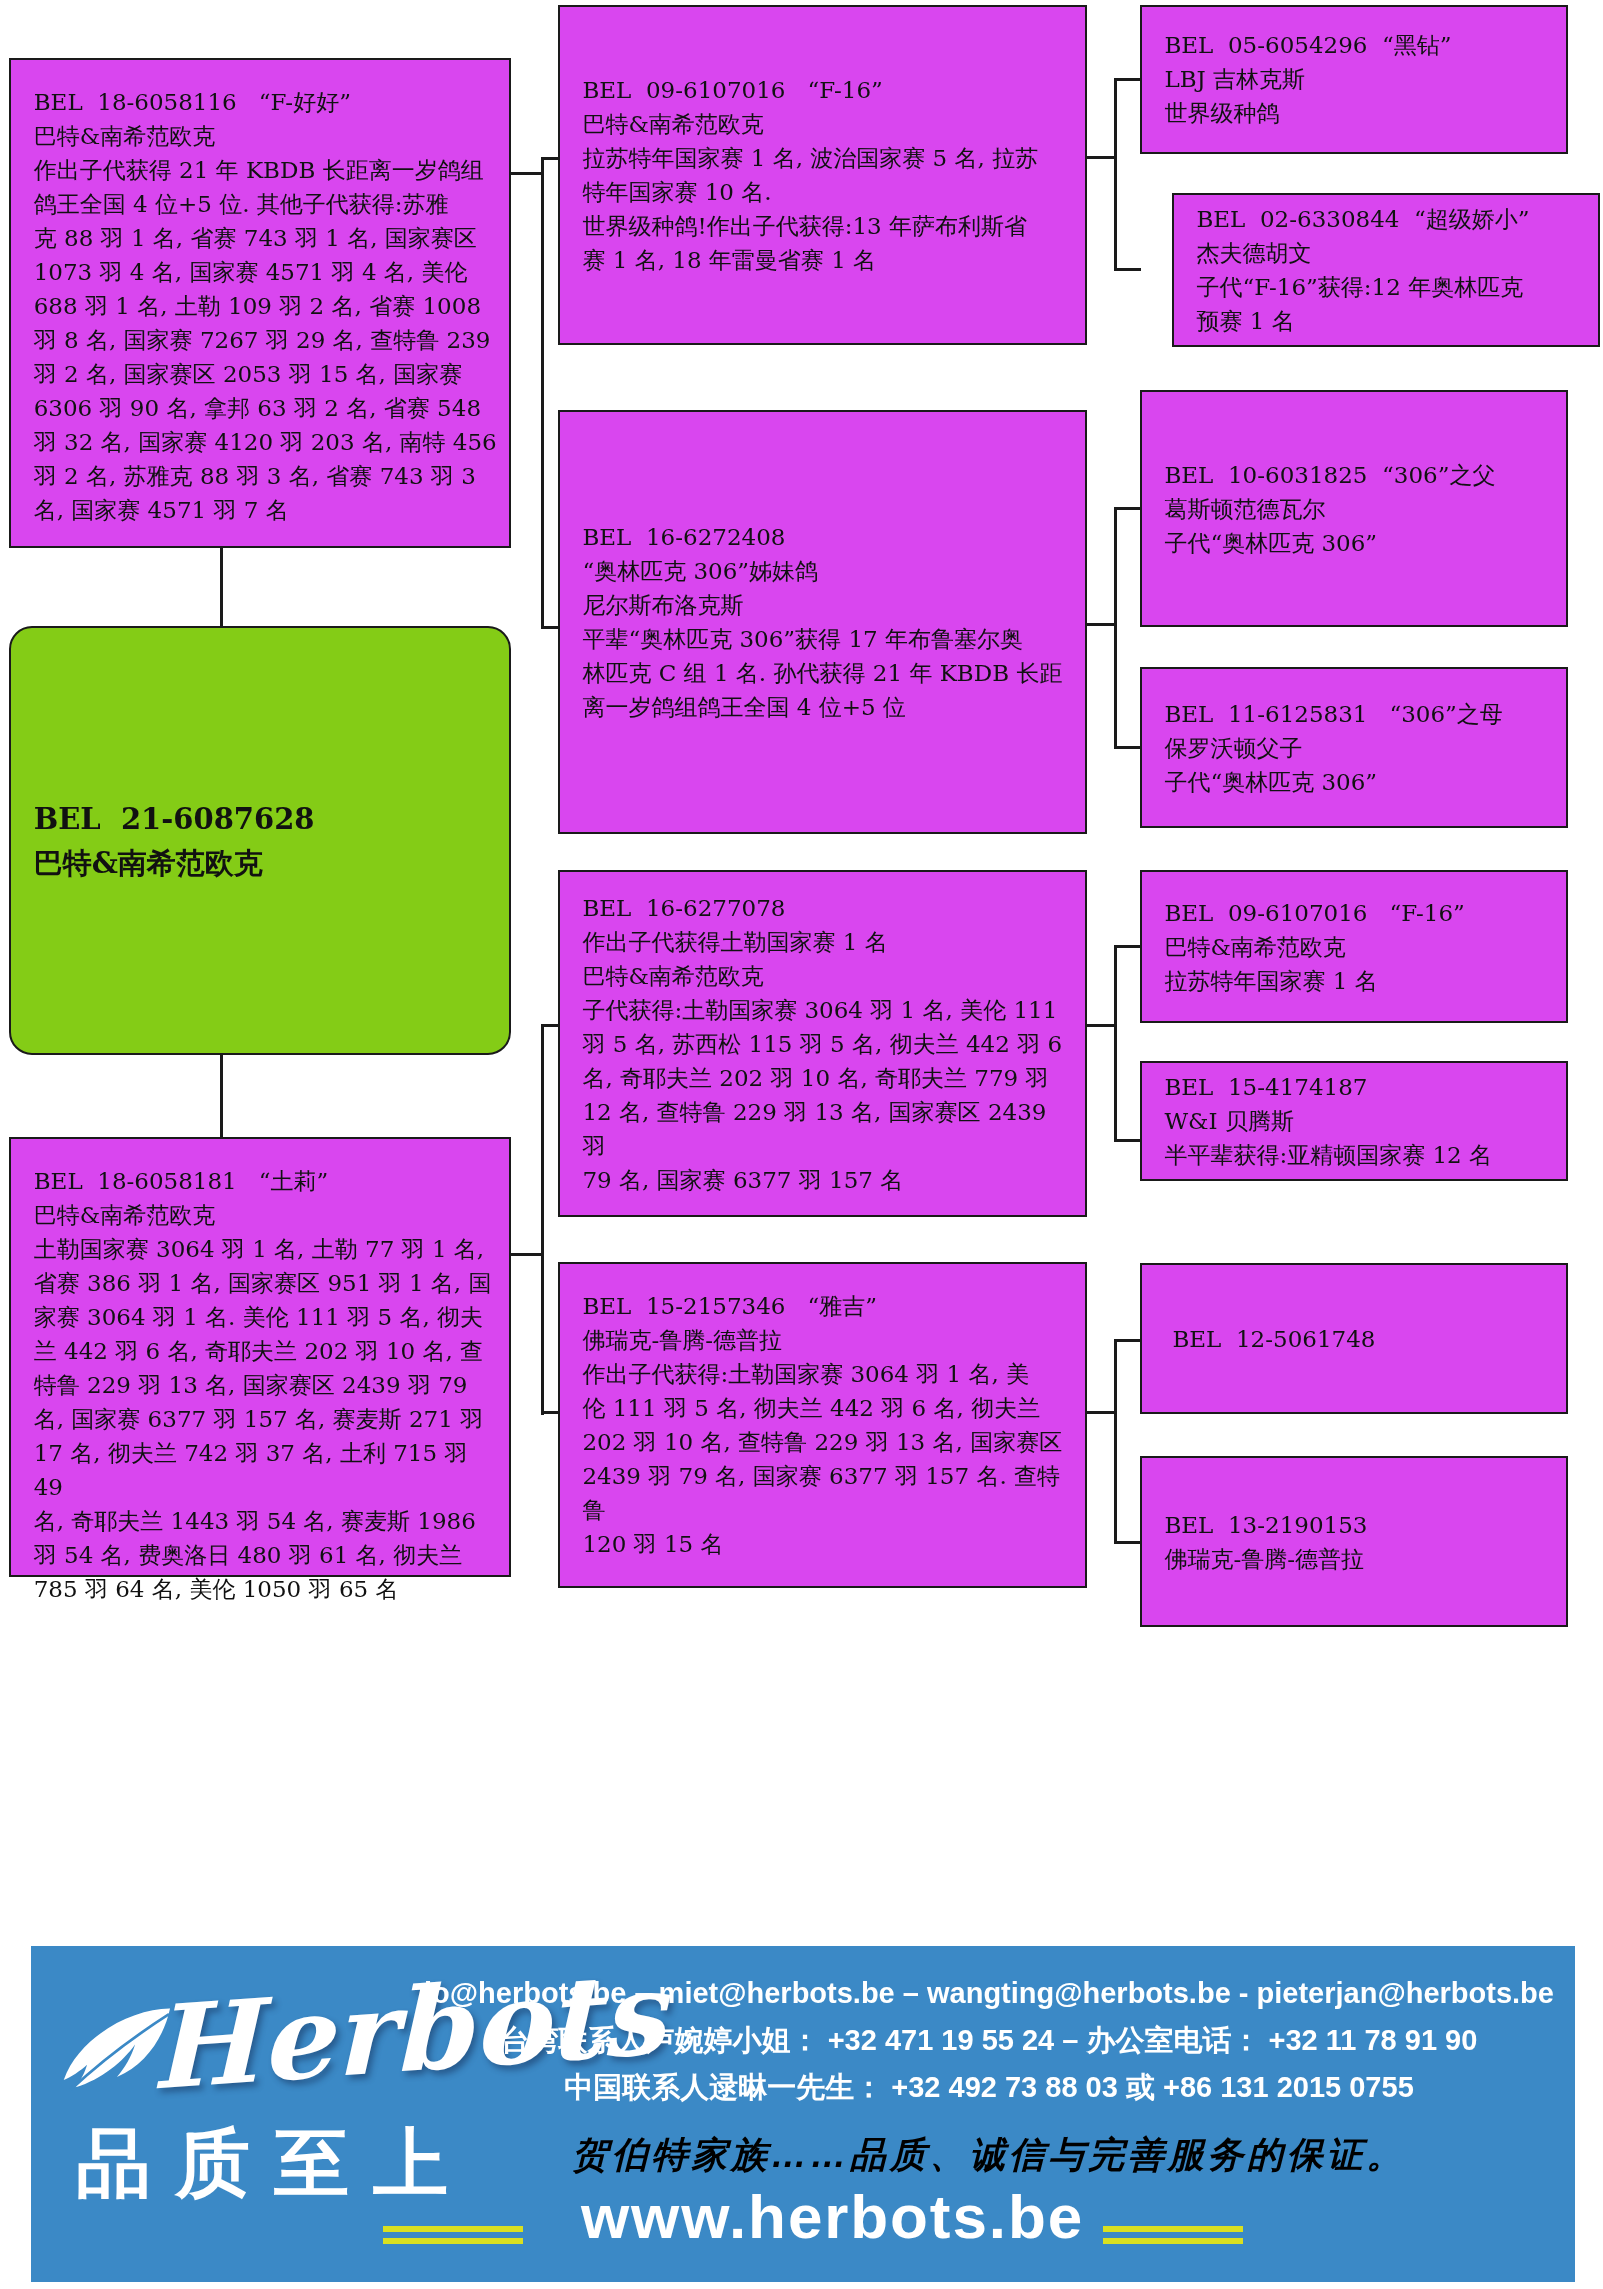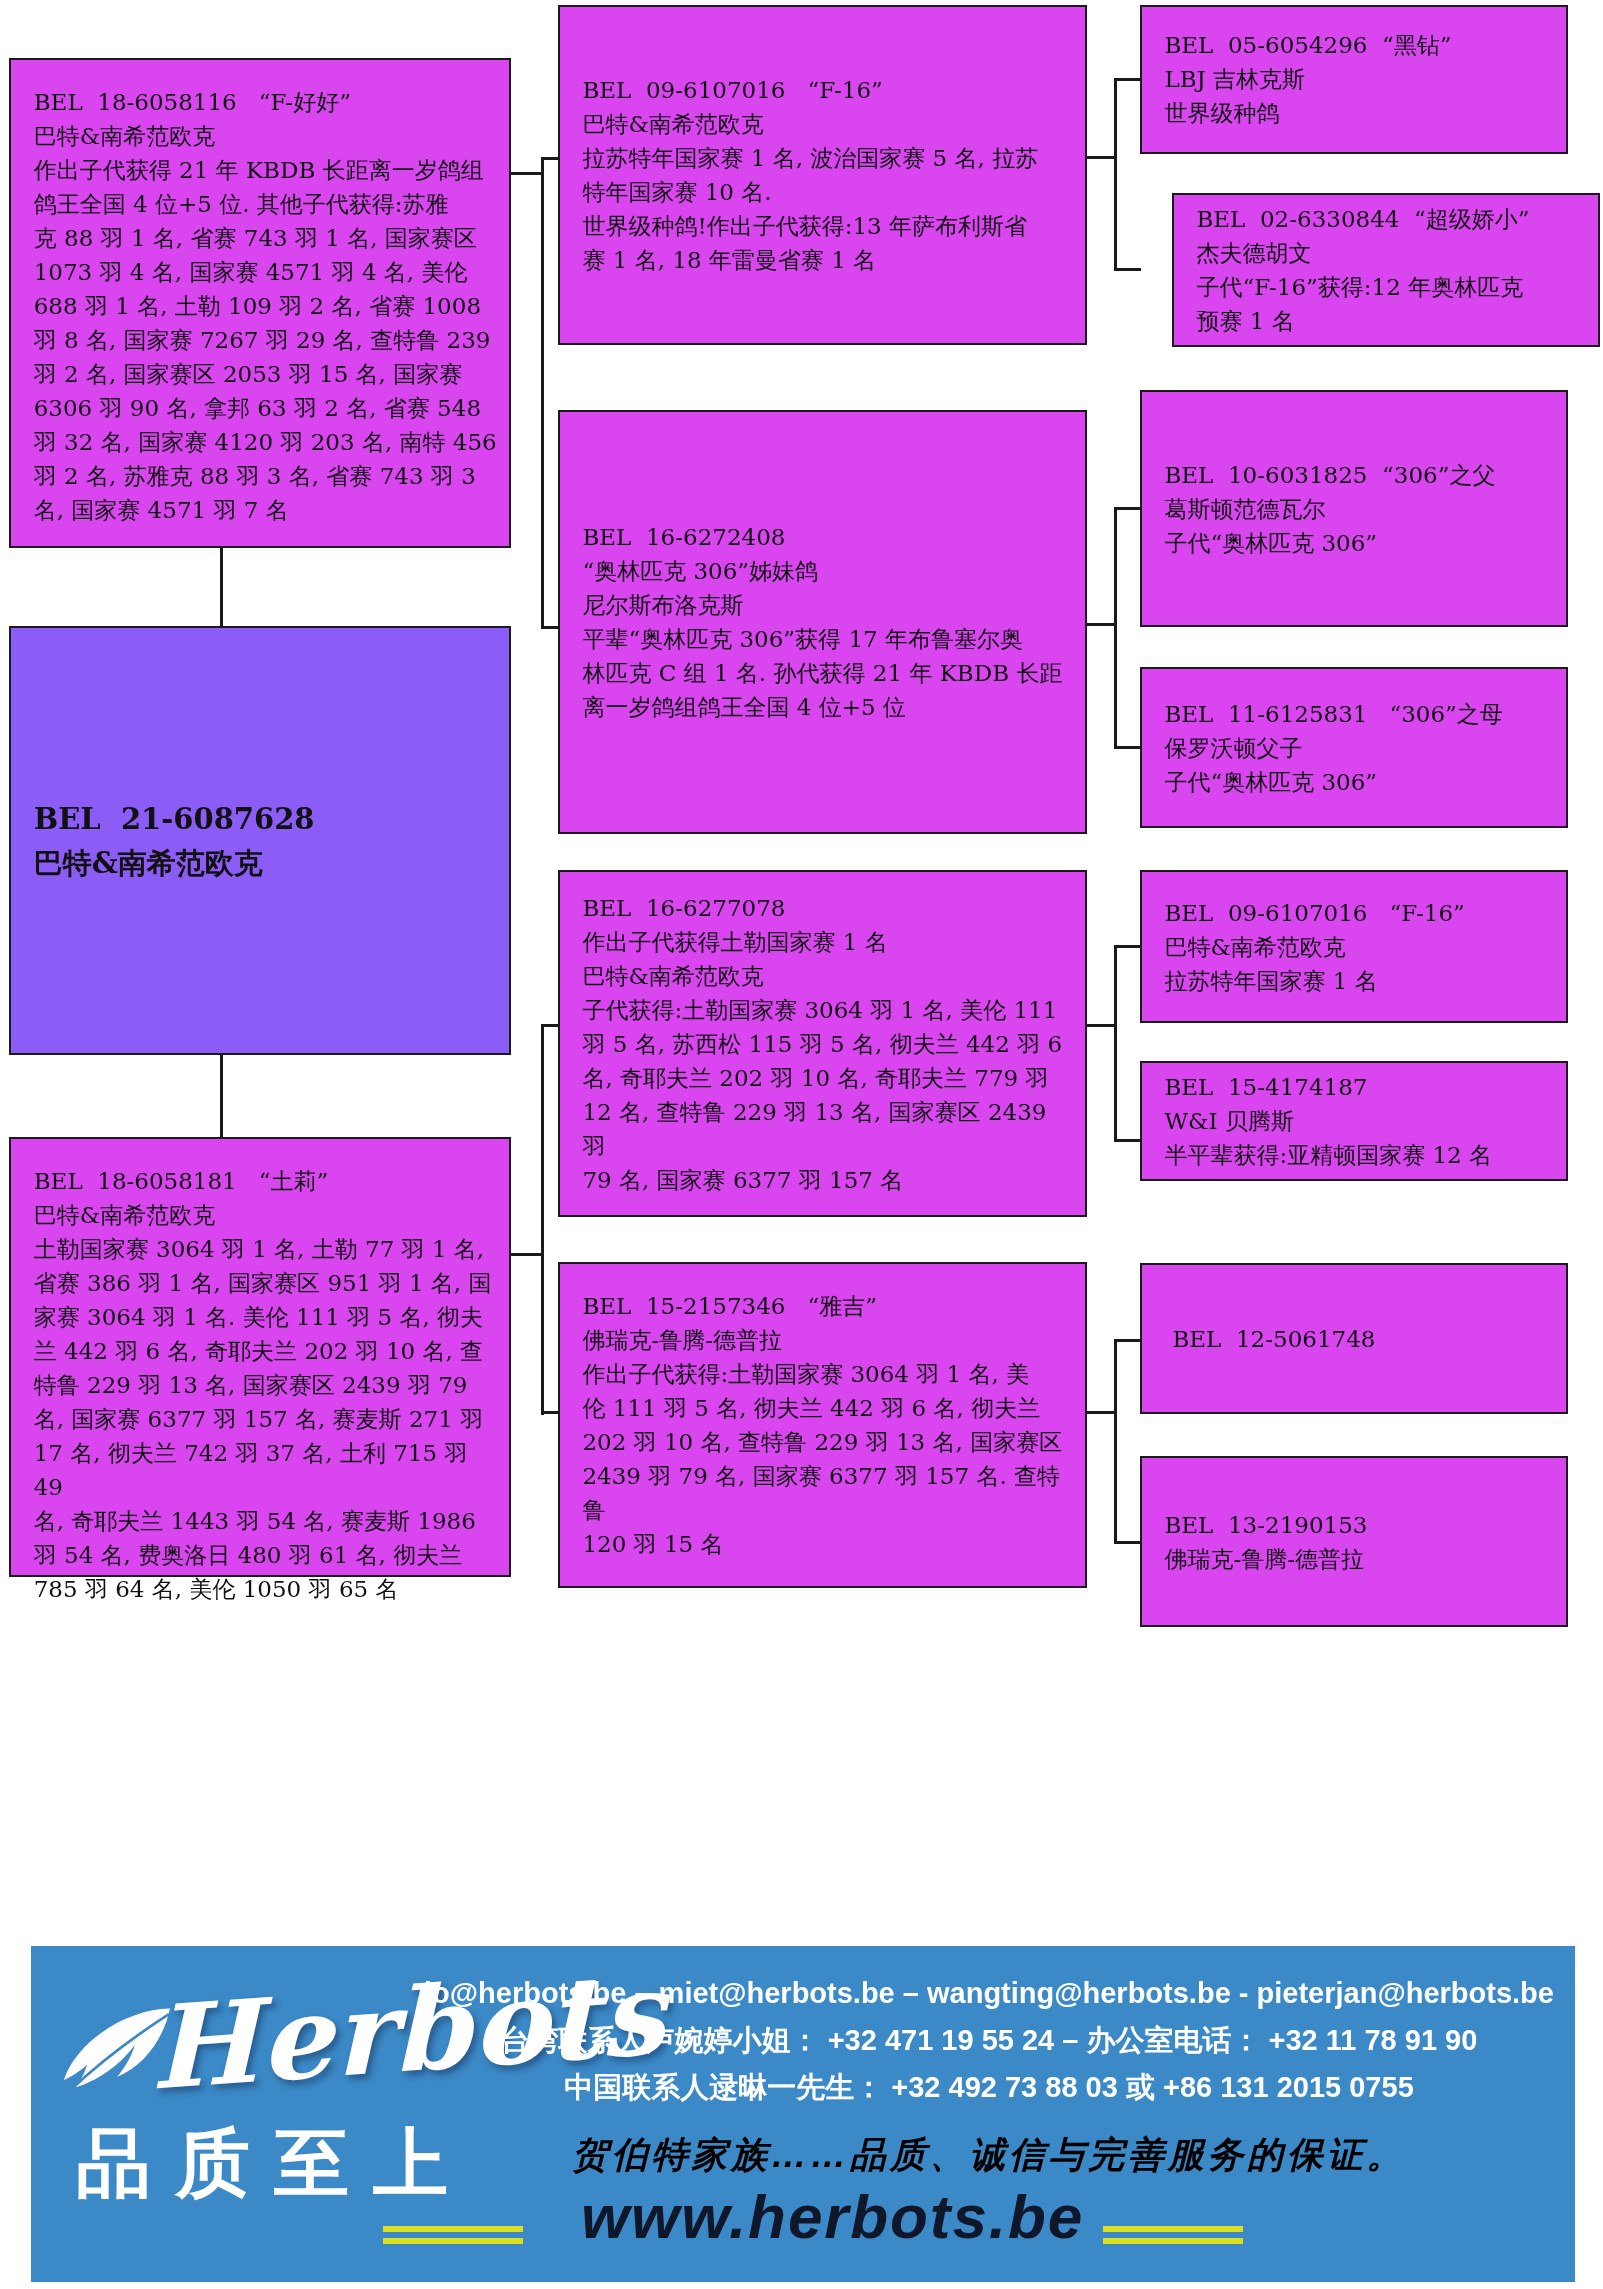--- a/index.html
+++ b/index.html
@@ -2,39 +2,39 @@
 <html style="font-size:15px"><head>
 <meta charset="utf-8">
 <style>
   html,body{margin:0;padding:0;background:#ffffff;}
   #stage{position:relative;width:1603px;height:2290px;background:#ffffff;overflow:hidden;
          font-family:"DejaVu Serif","Liberation Serif",serif;color:#111;}
   .pbox{position:absolute;box-sizing:border-box;border:2.8px solid #1a1a1a;background:#d946ef;
         display:flex;flex-direction:column;justify-content:center;}
   .pbox.topalign{justify-content:flex-start;padding-top:23px;}
   .ptext{white-space:pre-wrap;font-size:23px;line-height:34px;padding:1.9px 11.2px 1.9px 22.4px;}
-  .subject{background:#8b5cf6;}
+  .subject{background:#84cc16;border-radius:23px;}
   .subject .ptext{font-weight:bold;font-size:29px;line-height:44px;}
   .cline{position:absolute;background:#1a1a1a;}
   
   .banner{position:absolute;left:31px;top:1946px;width:1544px;height:336px;background:#3b89c6;
           font-family:"Liberation Sans","DejaVu Sans",sans-serif;}
   .logo-wrap{position:absolute;left:17px;top:9.3px;width:708px;height:177px;}
   .feather{position:absolute;left:9.3px;top:54px;transform:rotate(-8deg);}
   .brand{position:absolute;left:112px;top:7.5px;font-family:"DejaVu Serif","Liberation Serif",serif;
          font-style:italic;font-weight:bold;font-size:114px;color:#ffffff;
          transform:rotate(-4deg) skewX(-6deg);text-shadow:3.7px 4.7px 6.5px rgba(15,35,75,.45);}
   .tagline{position:absolute;left:45px;top:168px;font-size:75px;font-weight:bold;color:#ffffff;
            letter-spacing:24px;font-family:"DejaVu Serif","Liberation Serif",serif;}
   .contact-block{position:absolute;left:380px;top:24px;width:1156px;text-align:center;color:#ffffff;
                  font-weight:bold;font-size:29px;line-height:47px;}
   .slogan{position:absolute;left:380px;top:185px;width:1156px;text-align:center;color:#000000;
           font-weight:bold;font-style:italic;font-size:36px;letter-spacing:3.7px;}
   .website{position:absolute;left:522px;top:235px;width:559px;text-align:center;
-           font-weight:bold;font-style:italic;font-size:62px;color:#0f172a;letter-spacing:1.9px;}
+           font-weight:bold;font-size:62px;color:#ffffff;letter-spacing:1.9px;}
   .dline{position:absolute;width:140px;height:18.6px;}
   .dline .bar{height:5.6px;background:#d9e021;margin-bottom:6.5px;}
   .dline.left{left:352px;top:280px;}
   .dline.right{left:1072px;top:280px;}
 </style>
 </head>
 <body>
 
 <div id="stage">
 

